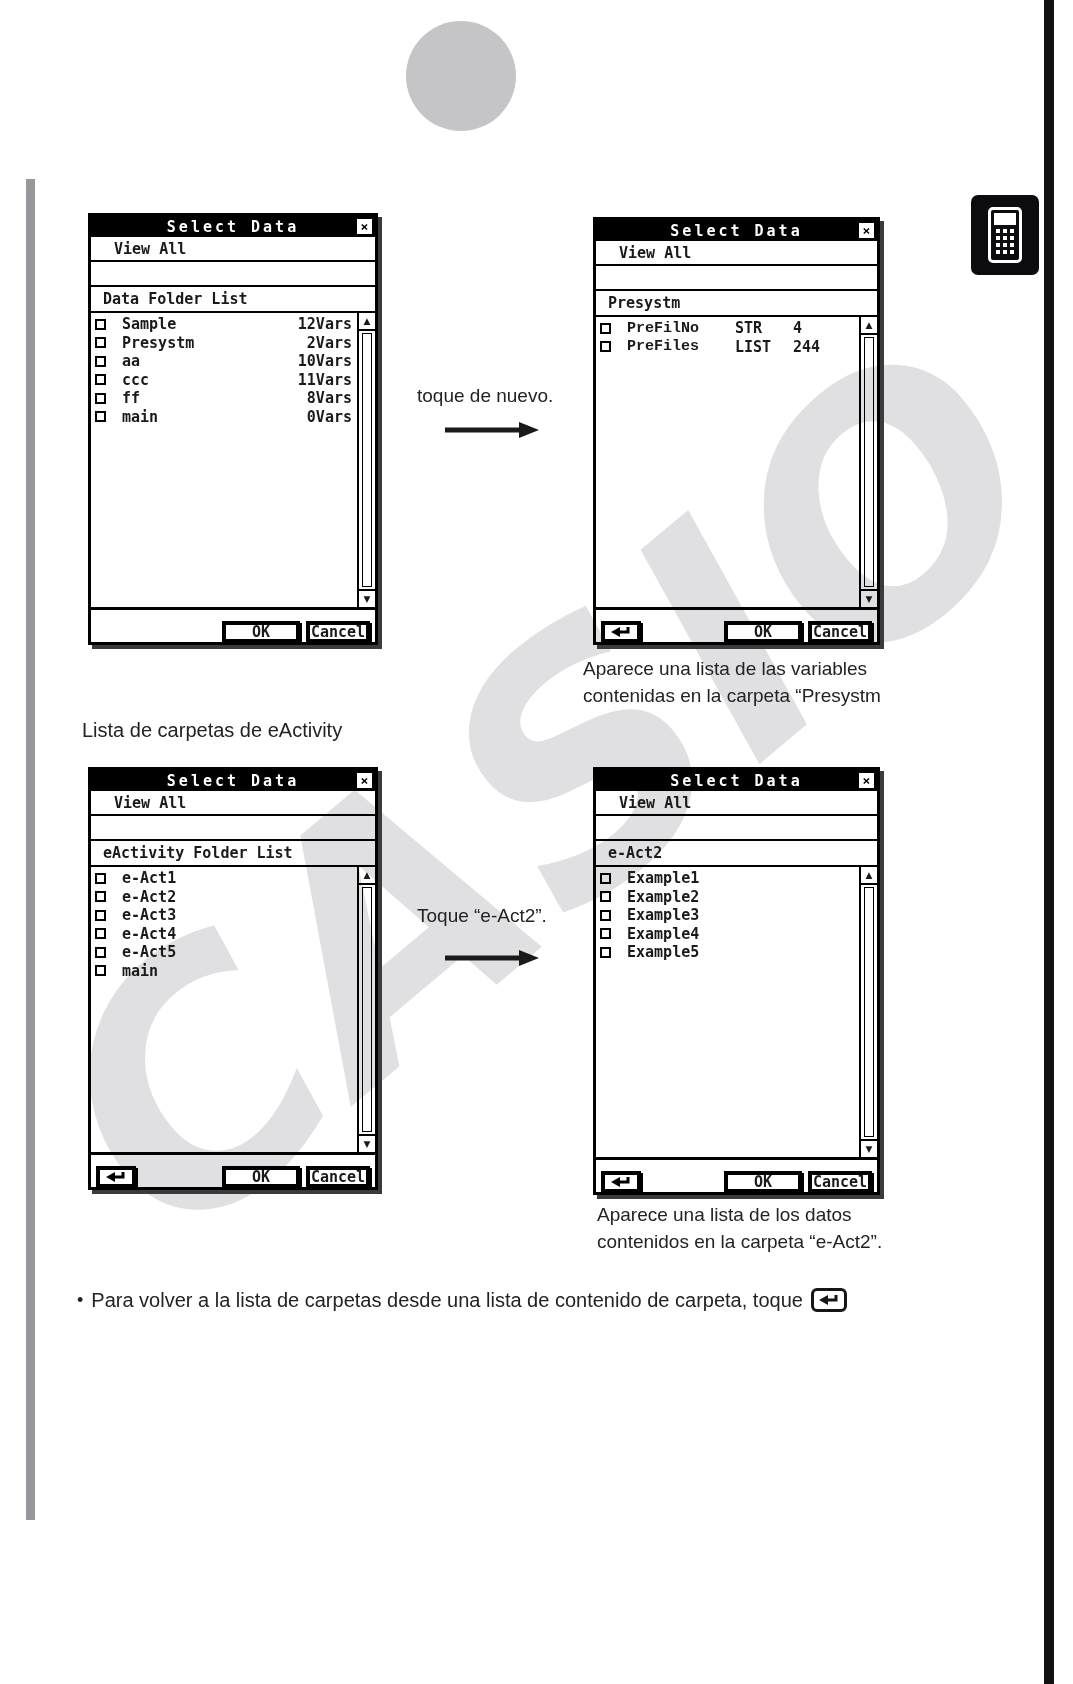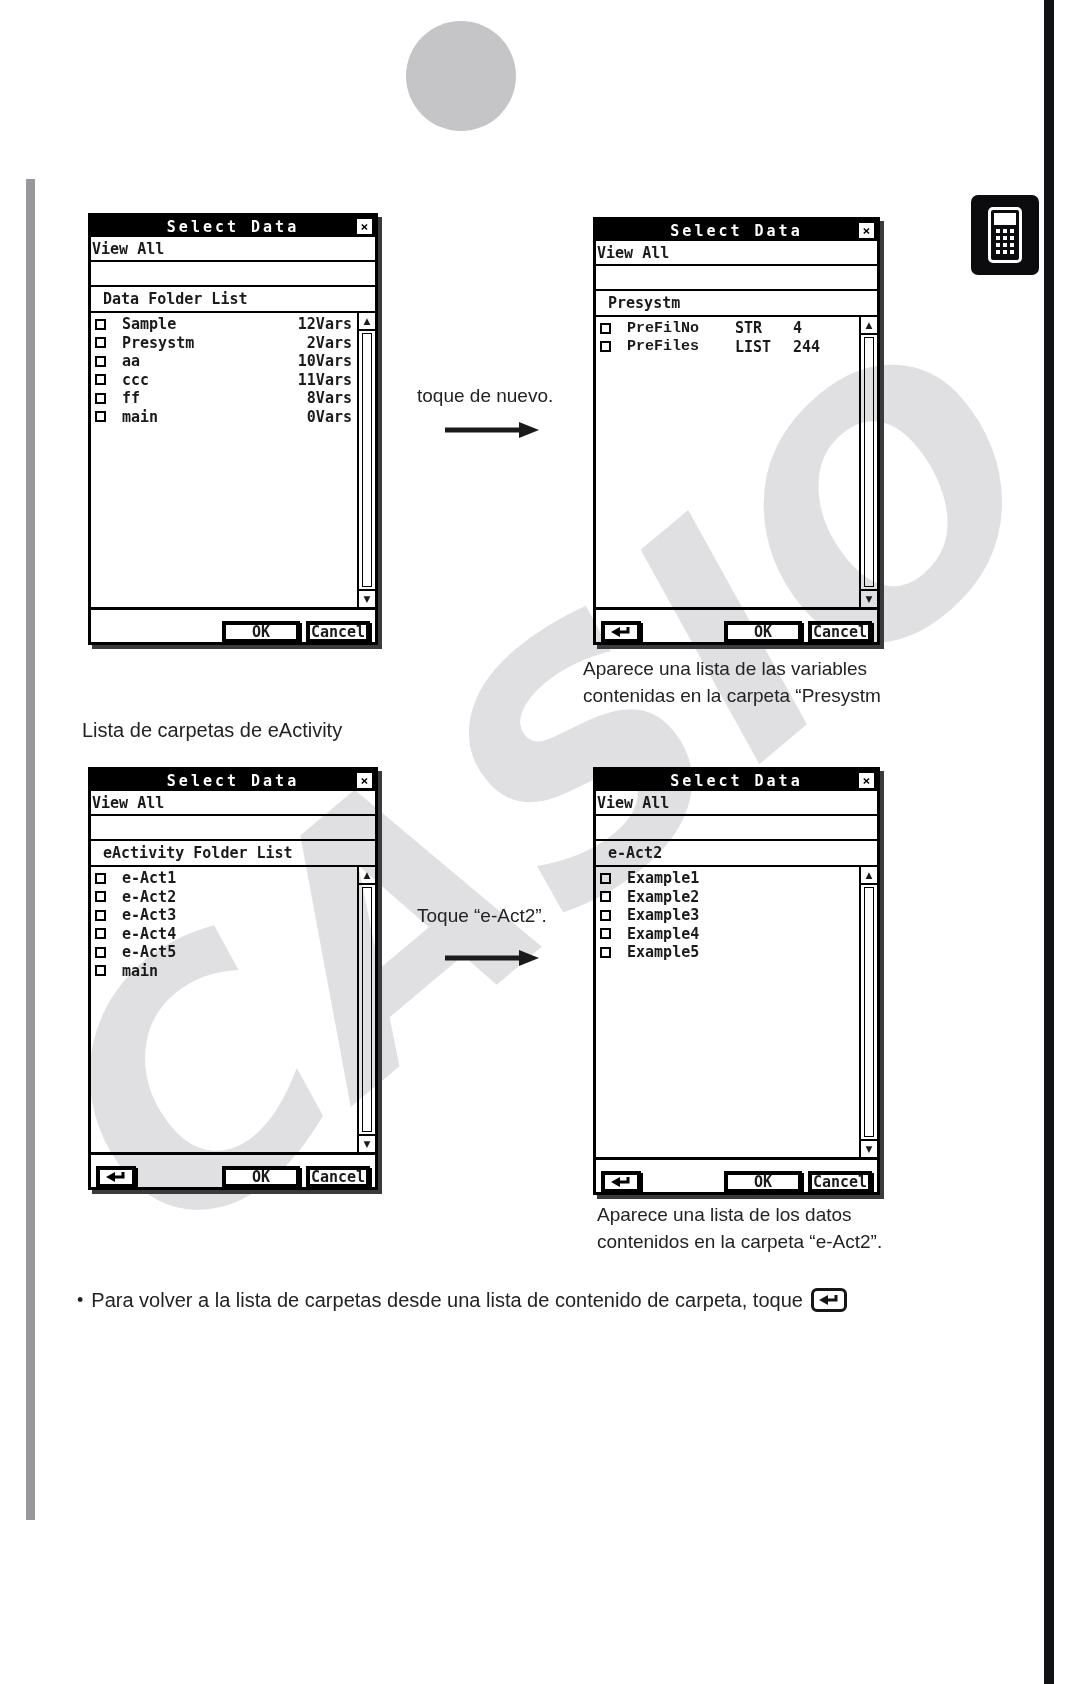--- a/index.html
+++ b/index.html
@@ -23,21 +23,21 @@
   .calc-keys{margin-top:4px;display:grid;grid-template-columns:repeat(3,4px);grid-auto-rows:4px;gap:3px;}
   .calc-keys span{background:#fff;display:block;}
   
   .dlg{z-index:3;border:3px solid #000;box-shadow:4px 4px 0 #3b3b3d;box-sizing:border-box;
     display:flex;flex-direction:column;background:transparent;
     font-family:"DejaVu Sans Mono",monospace;font-weight:bold;font-size:15px;}
   .ttl{background:#000;color:#fff;height:21px;flex:none;display:flex;align-items:center;
     justify-content:center;letter-spacing:3px;position:relative;font-size:15px;}
   .close{position:absolute;right:3px;top:3px;width:15px;height:15px;background:#fff;color:#000;
     display:flex;align-items:center;justify-content:center;font-size:13px;line-height:15px;letter-spacing:0;}
-  .menu{height:23px;flex:none;border-bottom:2px solid #000;display:flex;align-items:center;padding-left:1px;}
+  .menu{height:23px;flex:none;border-bottom:2px solid #000;display:flex;align-items:center;padding-left:23px;}
   .gap{height:3px;flex:none;}
   .hdr{height:24px;flex:none;border-top:2px solid #000;border-bottom:2px solid #000;
     display:flex;align-items:center;padding-left:12px;margin-top:20px;}
   .bdy{flex:1;display:flex;min-height:0;}
   .list{flex:1;padding-top:2px;}
   .row{display:flex;align-items:center;height:18.5px;}
   .cb{width:11px;height:11px;border:2px solid #000;box-sizing:border-box;margin-left:4px;flex:none;background:transparent;}
   .nm{margin-left:16px;white-space:nowrap;}
   .nm3{margin-left:16px;width:108px;white-space:nowrap;font-family:Liberation Mono, monospace;}
   .tp{width:58px;white-space:nowrap;}

